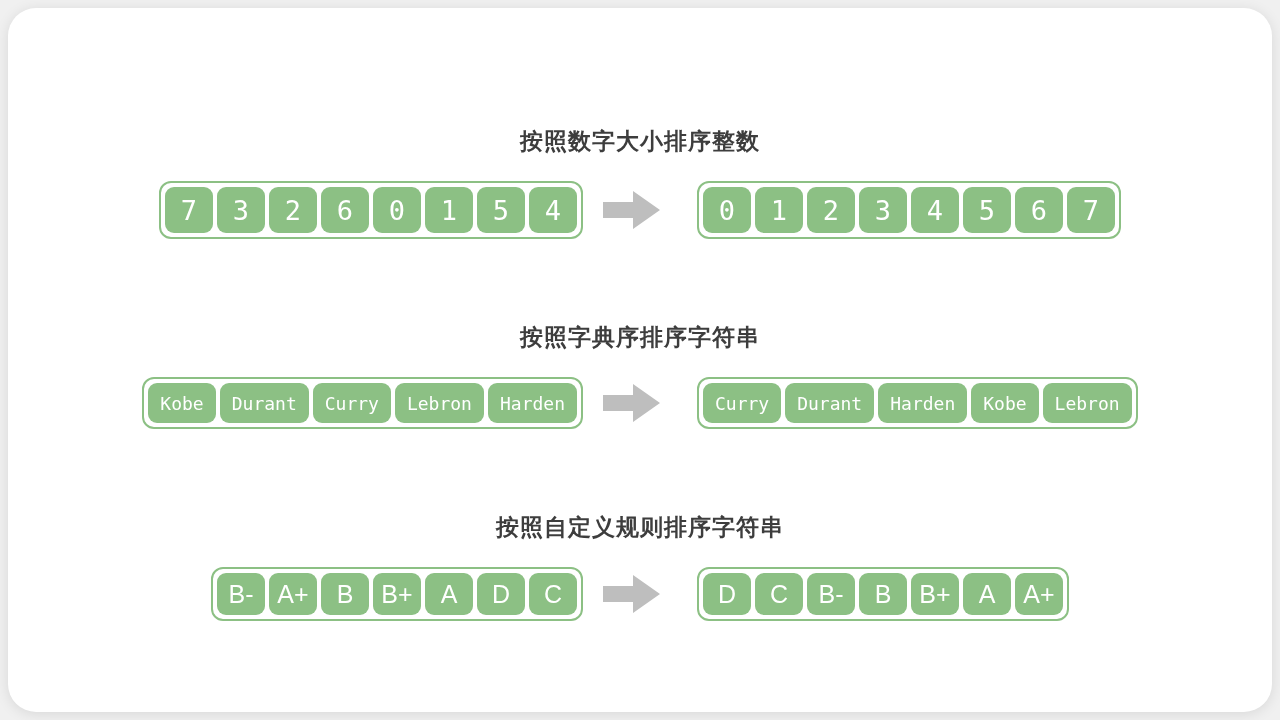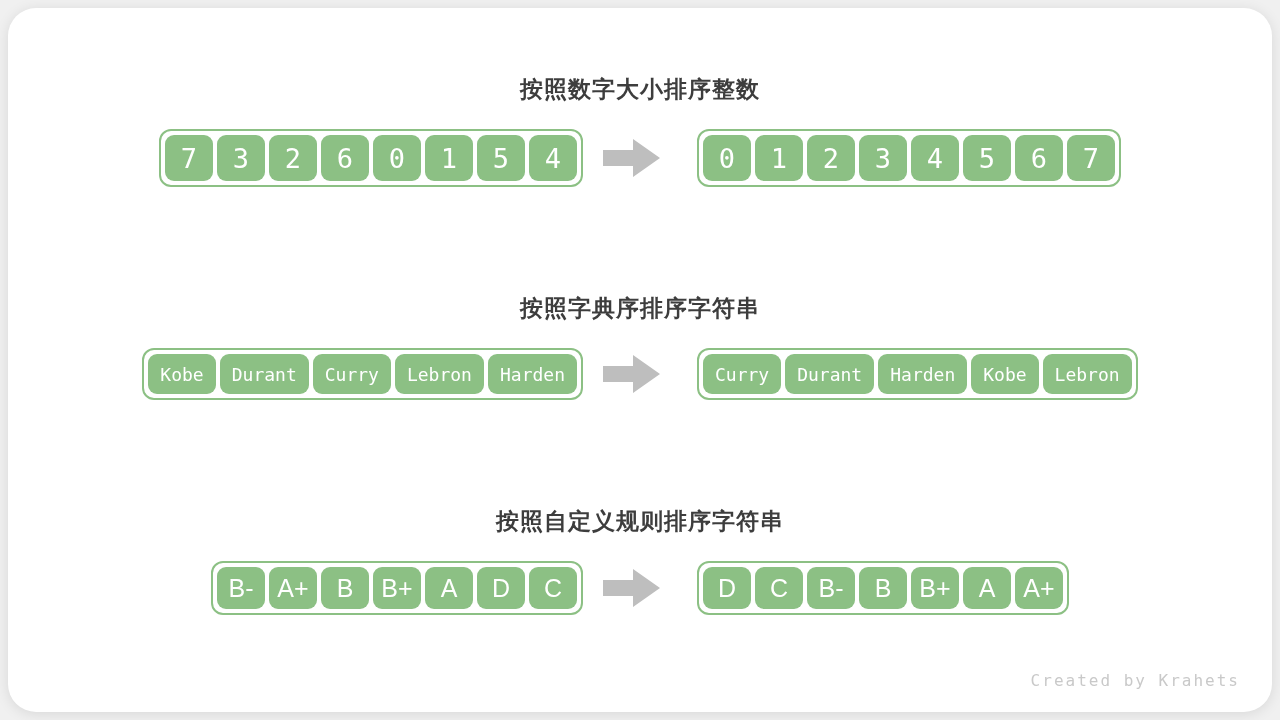--- a/index.html
+++ b/index.html
@@ -30,23 +30,23 @@
     width:100%; height:100%;
   }
   .section-title{
     text-align:center;
     font-size:23px;
     font-weight:700;
     letter-spacing:1px;
     color:var(--title);
     line-height:27px;
   }
-  .title-1{padding-top:68px;font-family:Liberation Serif, serif;}
-  .title-2{margin-top:108px;}
-  .title-3{margin-top:108px;}
+  .title-1{padding-top:120px;font-family:Liberation Serif, serif;}
+  .title-2{margin-top:85px;}
+  .title-3{margin-top:85px;}
   .row{
     display:flex;
     justify-content:center;
     align-items:center;
     margin-top:26px;
   }
   .array{
     display:inline-flex;
     align-items:center;
     gap:4px;
@@ -156,15 +156,14 @@
         <div class="cell">D</div>
         <div class="cell">C</div>
         <div class="cell">B-</div>
         <div class="cell">B</div>
         <div class="cell">B+</div>
         <div class="cell">A</div>
         <div class="cell">A+</div>
       </div>
     </div>
 
-    <div class="credit">Created by Krahets</div>
   </div>
 </div>
 
 </body></html>

